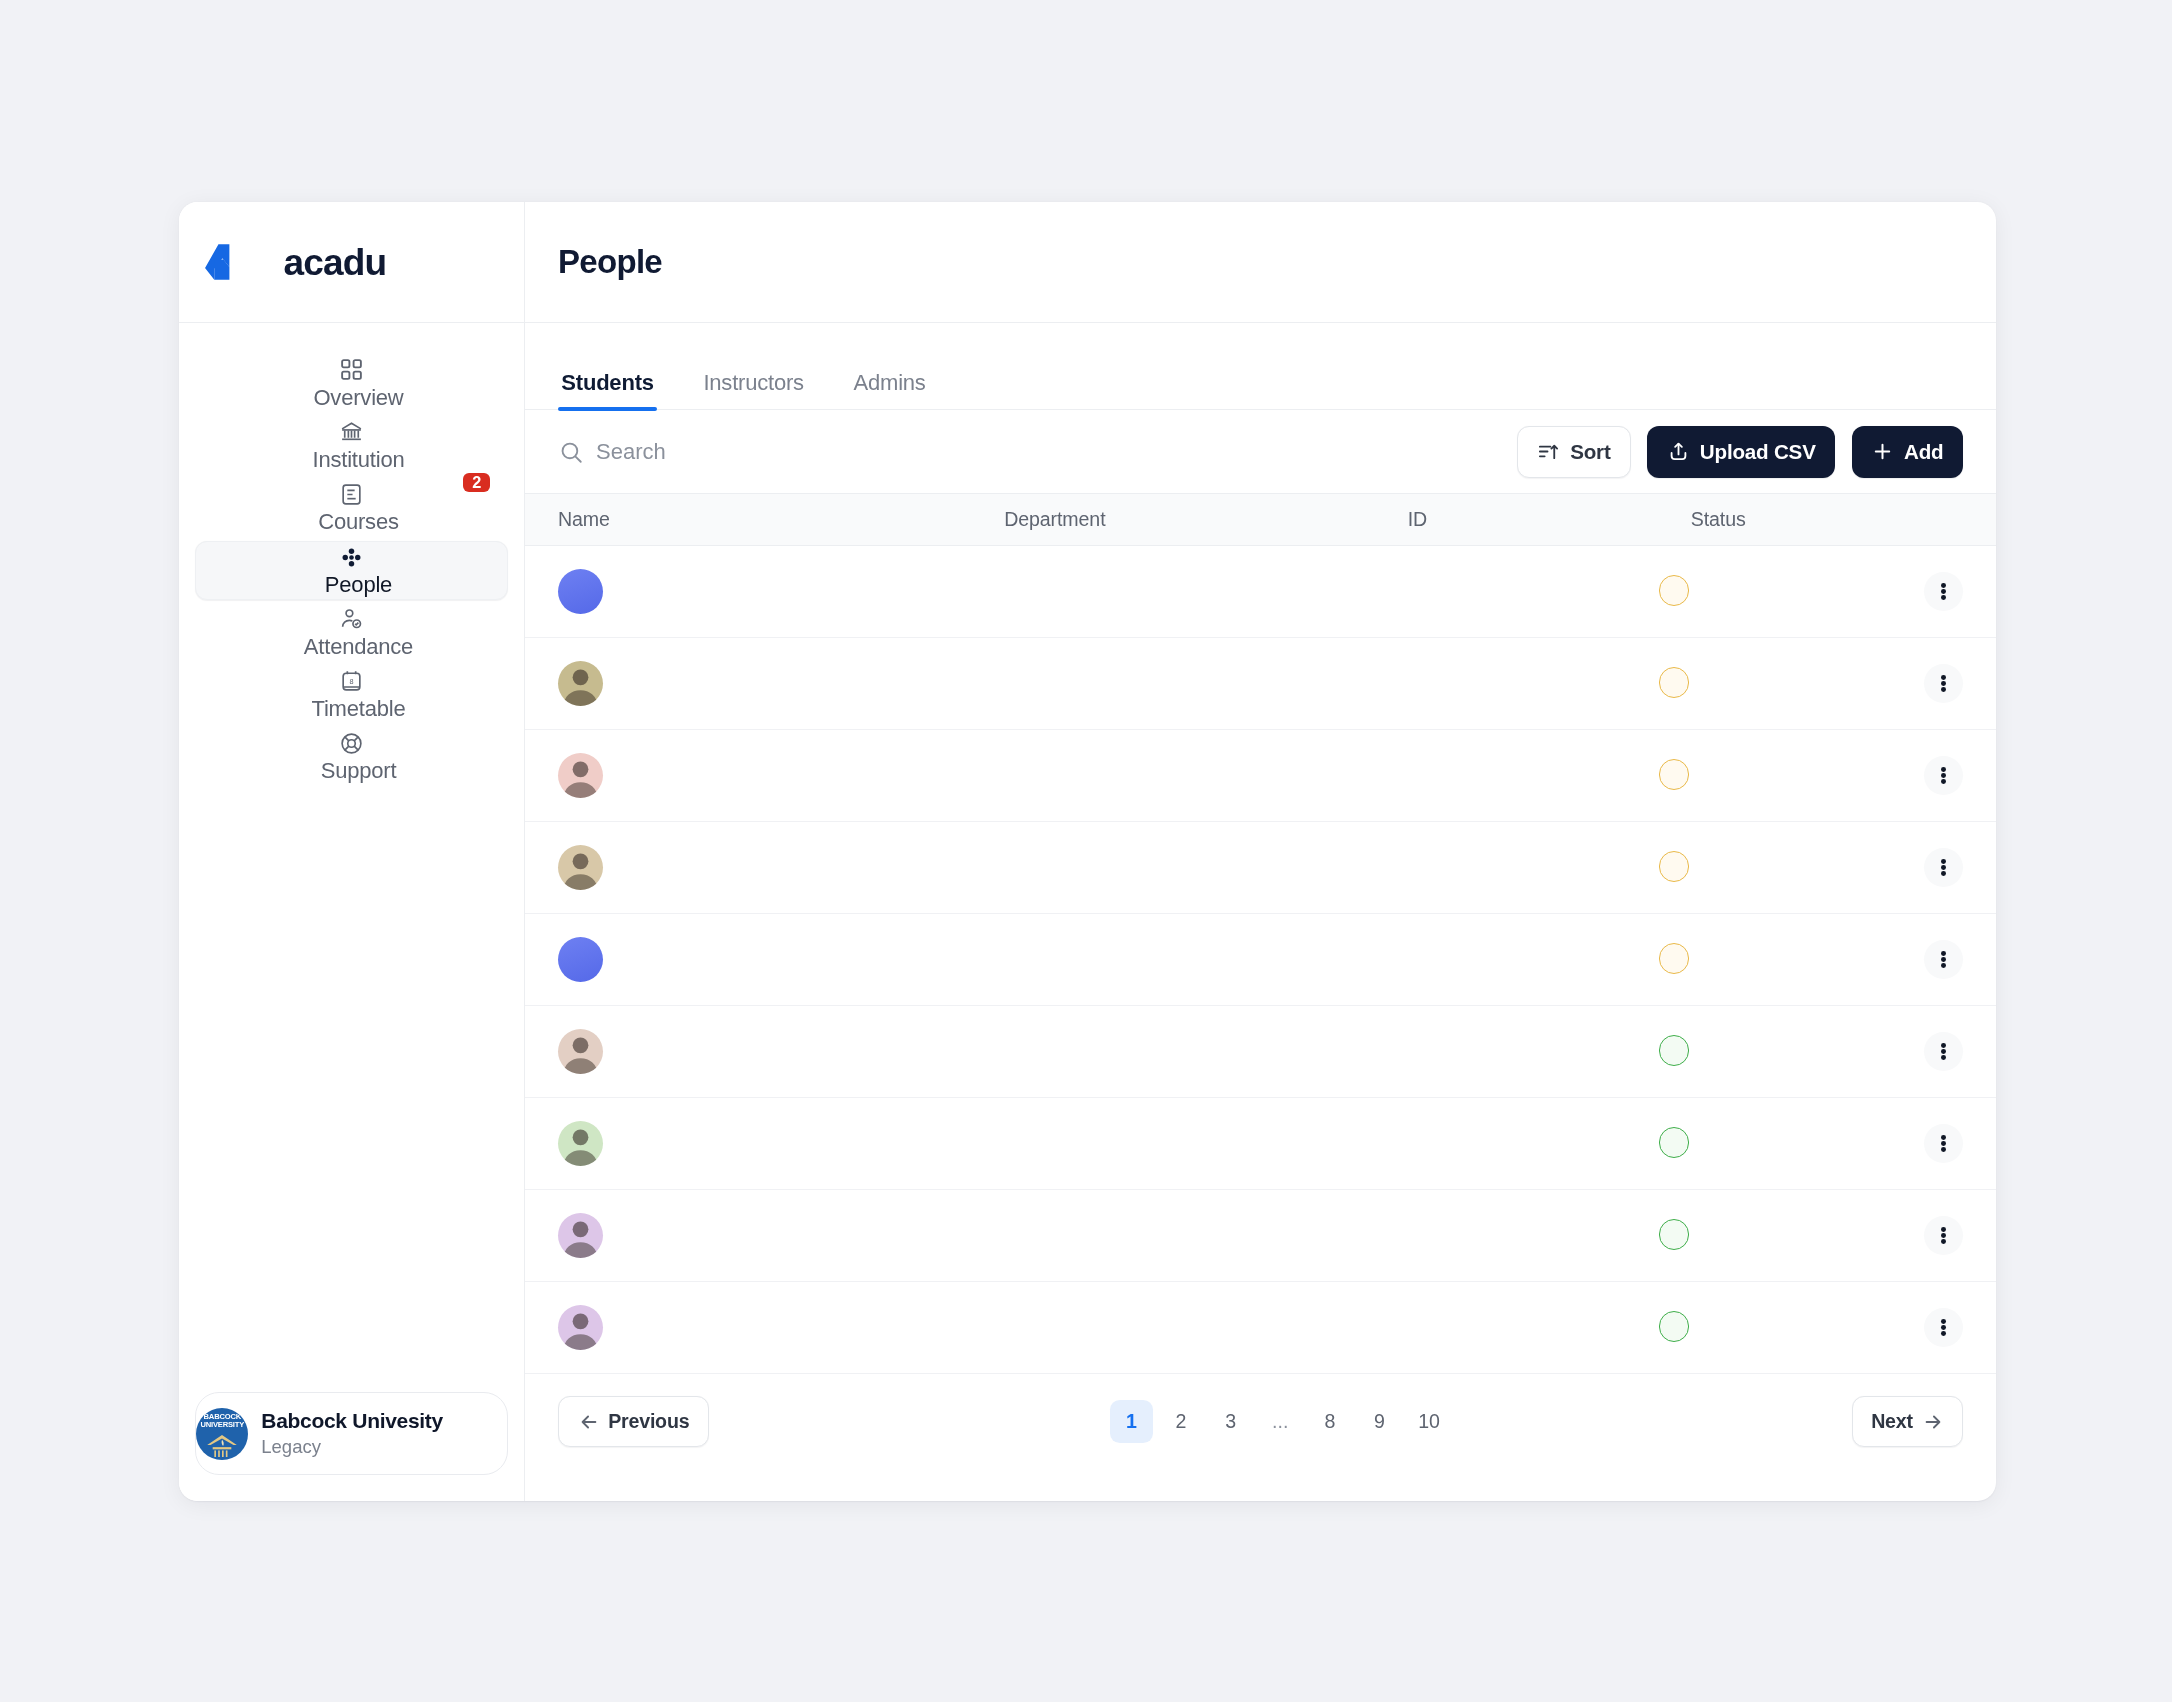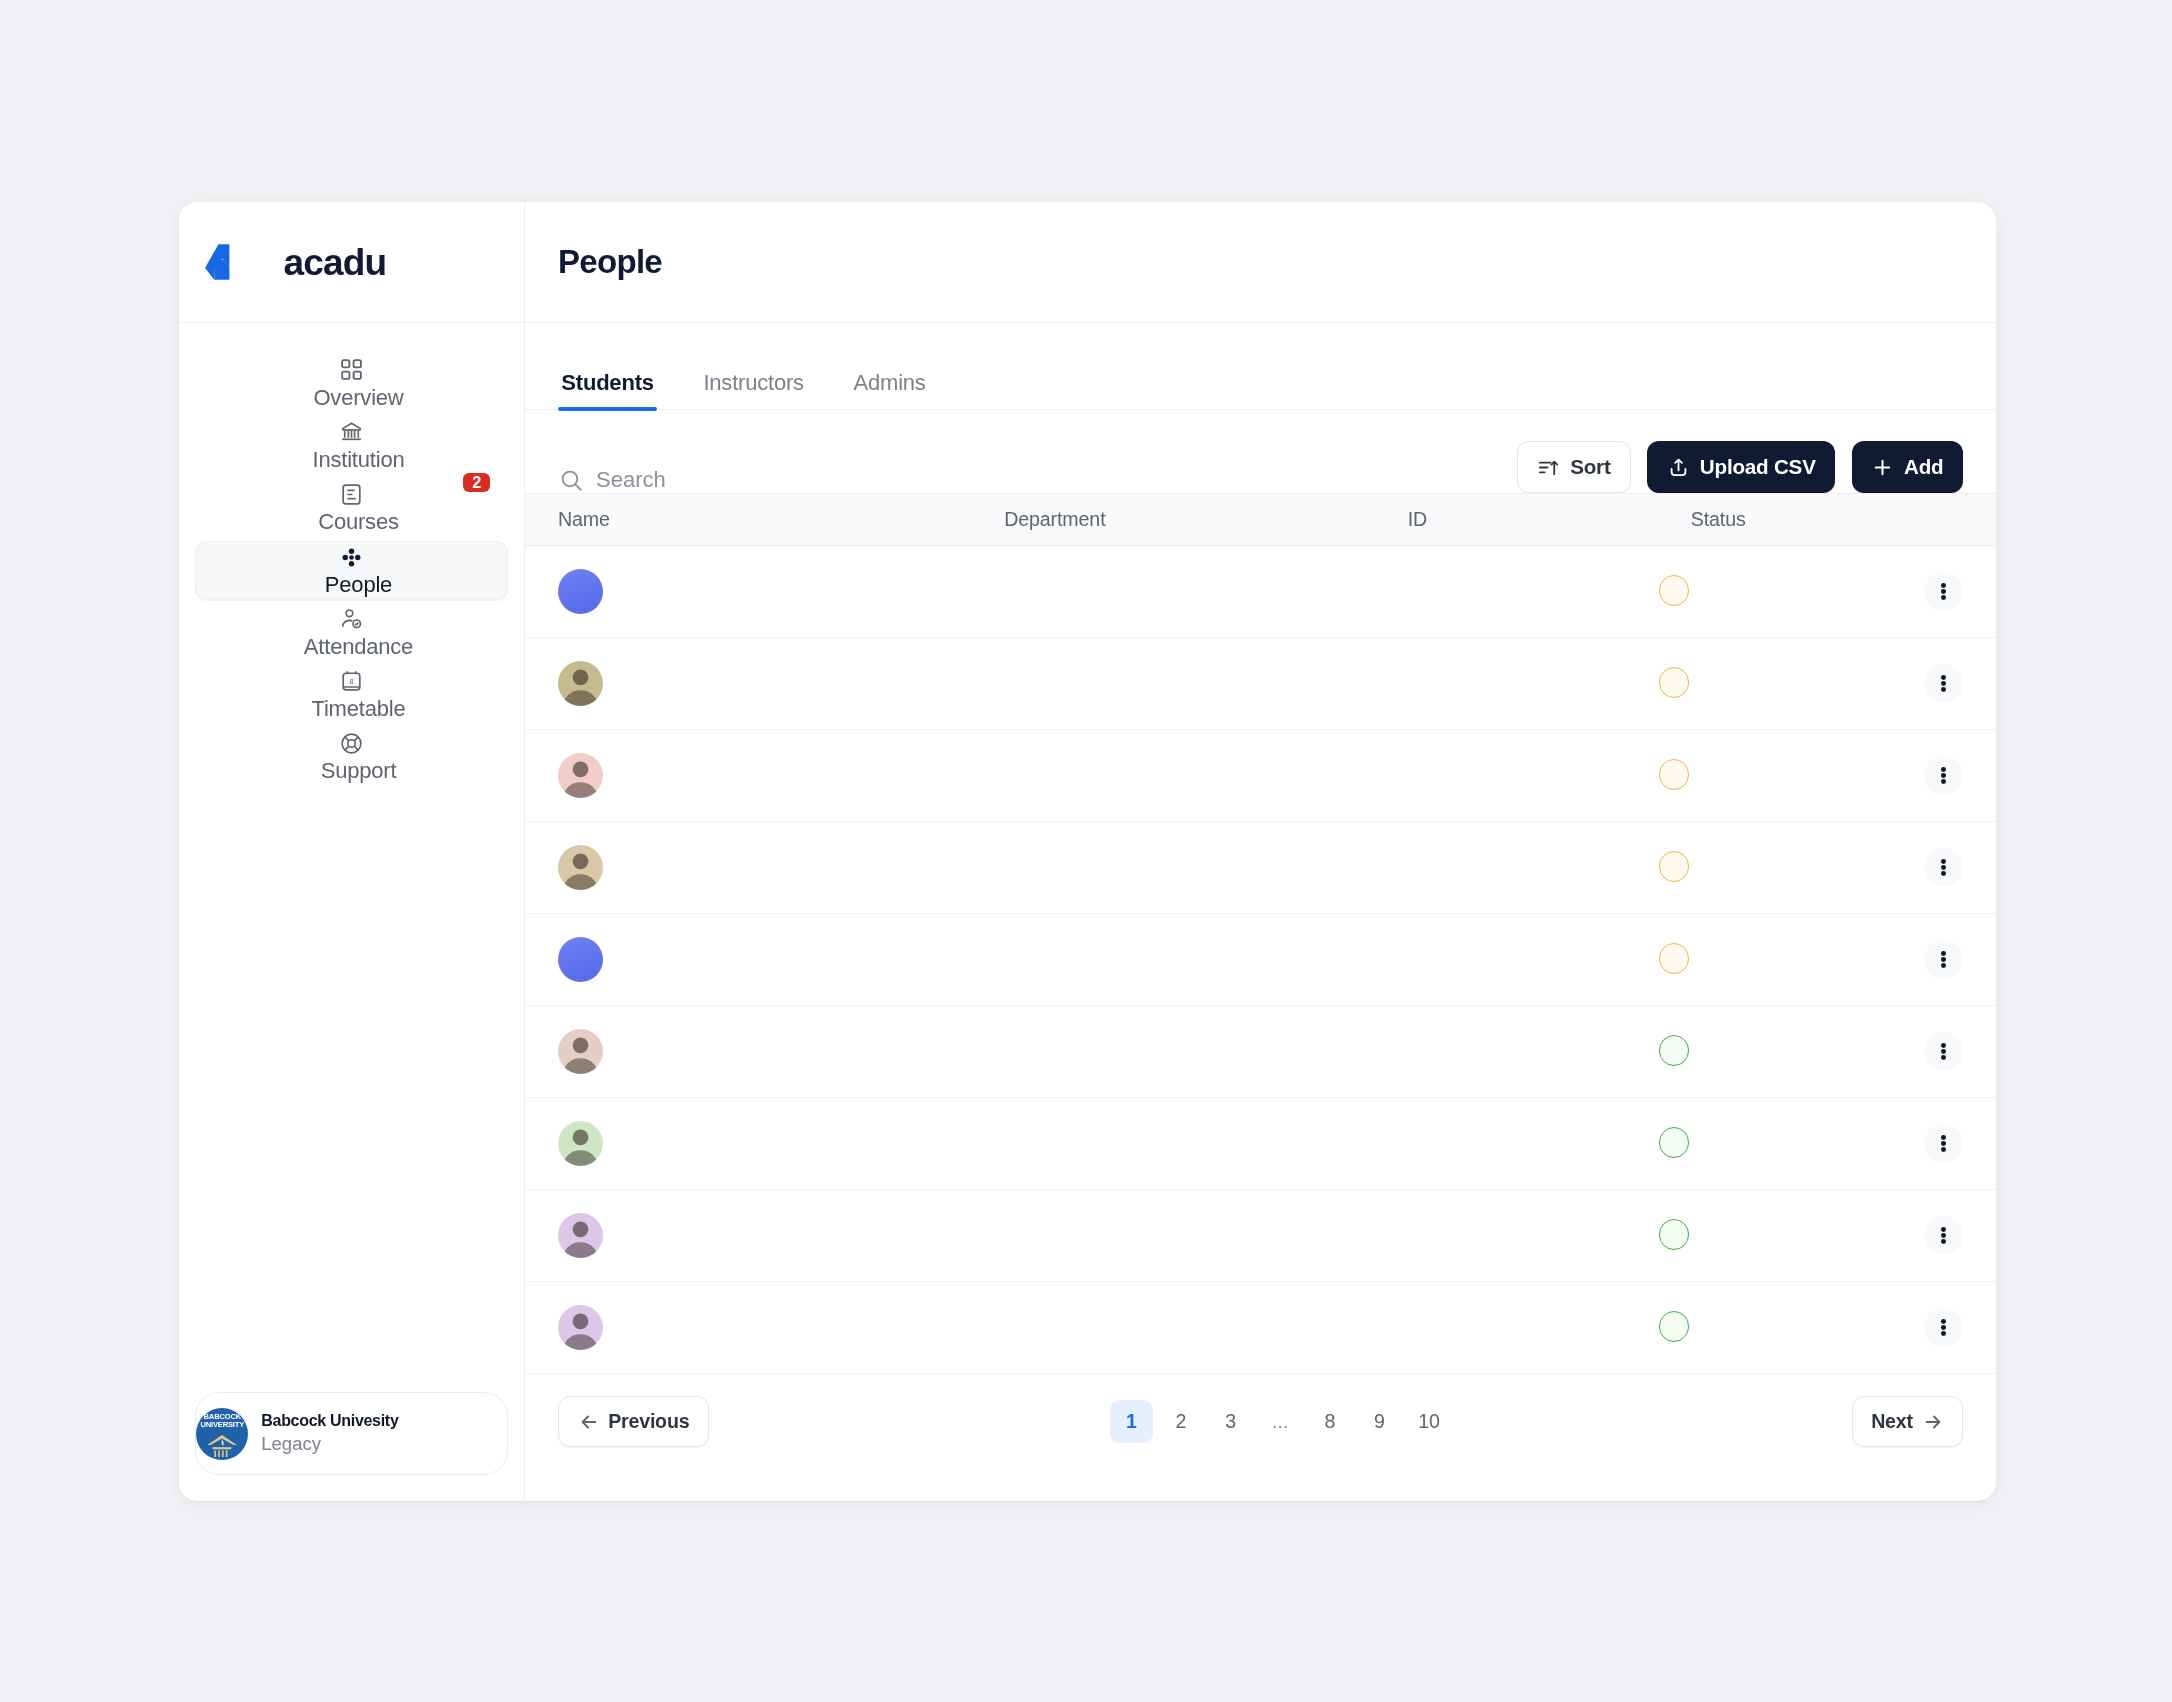--- a/index.html
+++ b/index.html
@@ -114,21 +114,21 @@
   }
   .org-logo .ol-top {
     font-size: 7.6px; color: #fff; font-weight:700; line-height:1.05;
     text-align:center; margin-top: 5.4px; letter-spacing:-0.2px;
   }
   .org-logo .ol-bld {
     position:absolute; bottom: 2.2px; left: 50%; transform: translateX(-50%);
     width: 34px; height: 23px;
   }
   .org-text { margin-left: 13px; }
-  .org-name { font-size: 16px; font-weight: 700; color: #0f172a; letter-spacing:-0.3px; }
+  .org-name { font-size: 21px; font-weight: 700; color: #0f172a; letter-spacing:-0.3px; }
   .org-sub { font-size: 18.5px; color: #7b818d; margin-top: 3.3px; }
 
   
   .main { flex: 1; display: flex; flex-direction: column; min-width: 0; }
 
   .topbar {
     height: 121px;
     border-bottom: 1.1px solid #eceef1;
     display: flex;
     align-items: center;
@@ -180,21 +180,21 @@
     left: 0; right: 0; bottom: -1.6px;
     height: 3.8px;
     background: #1570ef;
     border-radius: 2.2px;
   }
 
   
   .toolbar {
     height: 83px;
     display: flex;
-    align-items: flex-end;
+    align-items: center;
     padding: 0 33px;
   }
   .search-wrap { display: flex; align-items: center; flex: 1; }
   .search-input {
     border: none; outline: none;
     font-size: 22px;
     color: #3f4652;
     margin-left: 12px;
     font-family: "Liberation Sans", sans-serif;
     background: transparent;

